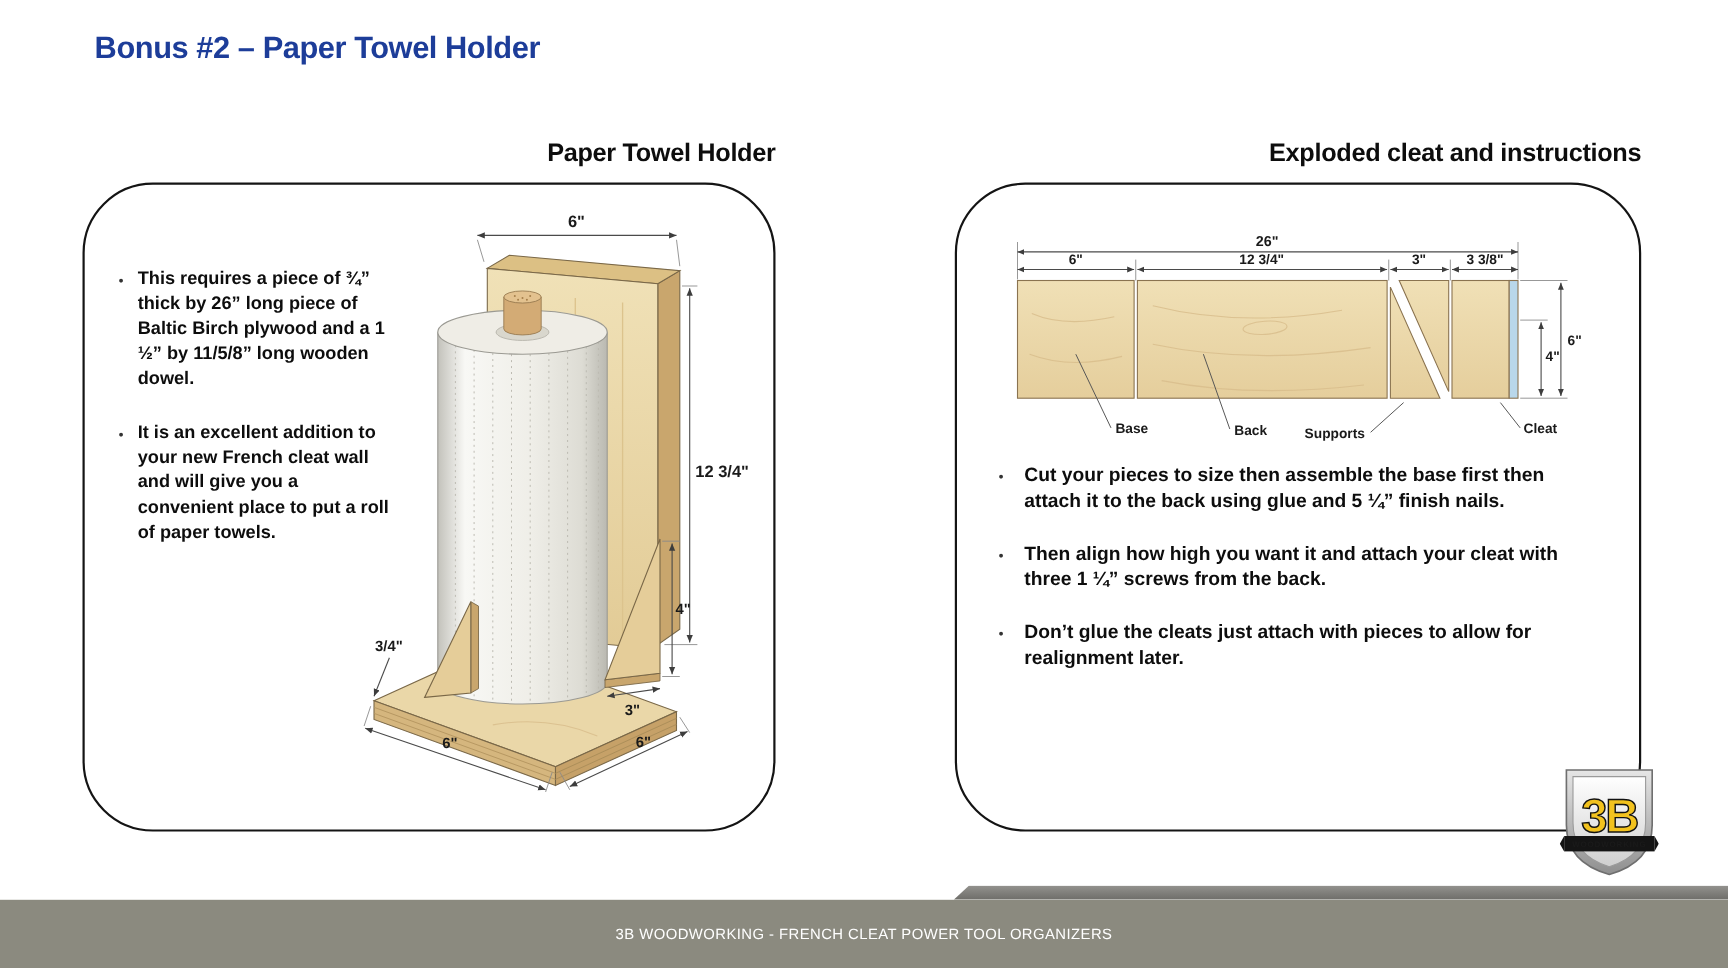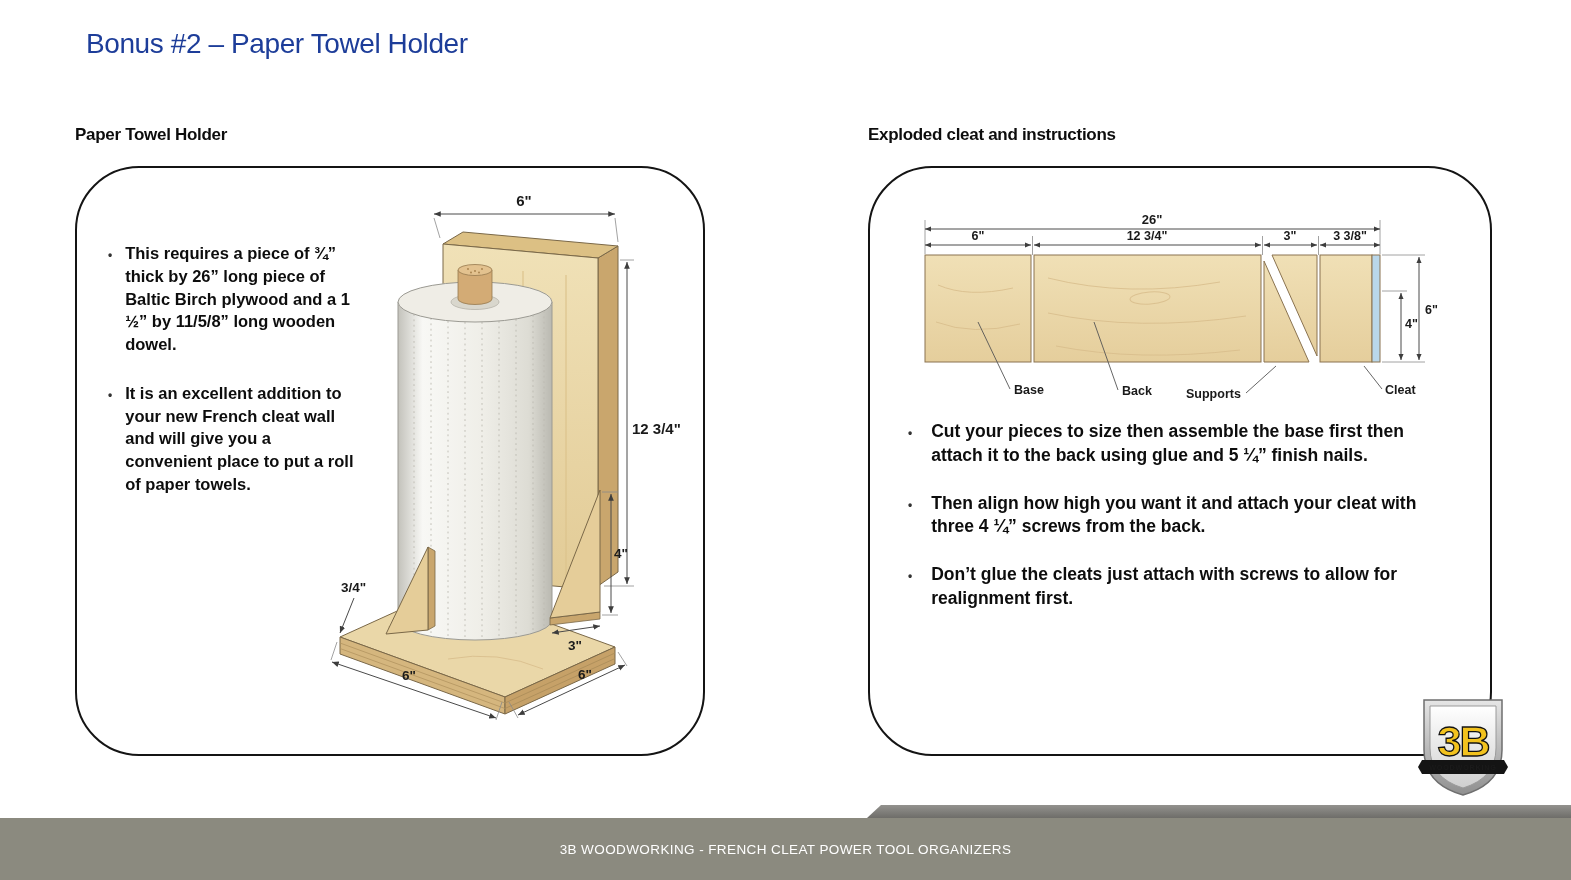--- a/index.html
+++ b/index.html
@@ -5,26 +5,26 @@
   * { box-sizing: border-box; margin: 0; padding: 0; }
   html, body { width: 1571px; height: 880px; }
   body {
     position: relative;
     background: #ffffff;
     font-family: "Liberation Sans", sans-serif;
     overflow: hidden;
   }
   .page-title {
     position: absolute; left: 86px; top: 28px;
-    font-size: 28px; font-weight: 400; letter-spacing: -0.4px;
+    font-size: 28px; font-weight: 700; letter-spacing: -0.4px;
     color: var(--title-blue, #1d3d99);
   }
   .panel-title {
-    position: absolute; font-size: 17px; font-weight: 700;
-    color: #0d0d0d; text-align: left; letter-spacing: -0.3px;
+    position: absolute; font-size: 23px; font-weight: 700;
+    color: #0d0d0d; text-align: right; letter-spacing: -0.3px;
   }
   #left-title  { left: 75px;  top: 125px; width: 630px; }
   #right-title { left: 868px; top: 125px; width: 624px; }
   .panel {
     position: absolute; top: 166px; height: 590px;
     border: 2px solid #141414; border-radius: 64px; background: #fff;
   }
   #left-panel  { left: 75px;  width: 630px; }
   #right-panel { left: 868px; width: 624px; }
 
@@ -247,25 +247,25 @@
   </g>
 </svg>
 
 <ul class="bullets" id="right-bullets">
   <li>
     <span class="dot">•</span>
     <span>Cut your pieces to size then assemble the base first then attach it to the back using glue and  5 ¼” finish nails.</span>
   </li>
   <li>
     <span class="dot">•</span>
-    <span>Then align how high you want it and attach your cleat with three 4 ¼” screws from the back.</span>
-  </li>
-  <li>
-    <span class="dot">•</span>
-    <span>Don’t glue the cleats just attach with screws to allow for realignment first.</span>
+    <span>Then align how high you want it and attach your cleat with three 1 ¼” screws from the back.</span>
+  </li>
+  <li>
+    <span class="dot">•</span>
+    <span>Don’t glue the cleats just attach with pieces to allow for realignment later.</span>
   </li>
 </ul>
 
 <div class="footer-shadow"></div>
 <div class="footer">
   <span>3B WOODWORKING - FRENCH CLEAT POWER TOOL ORGANIZERS</span>
 </div>
 
 <svg class="logo" viewBox="0 0 90 102">
   <defs>

